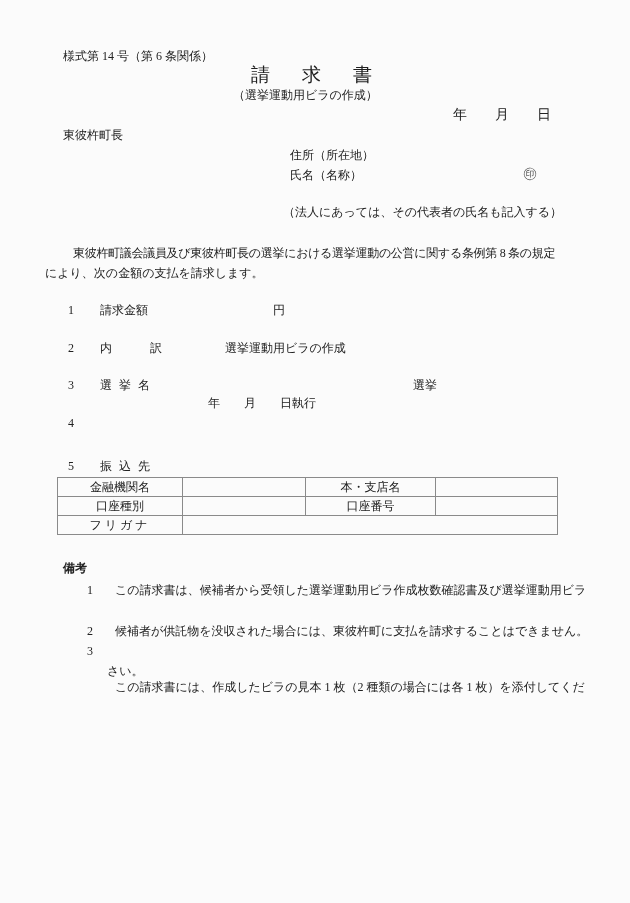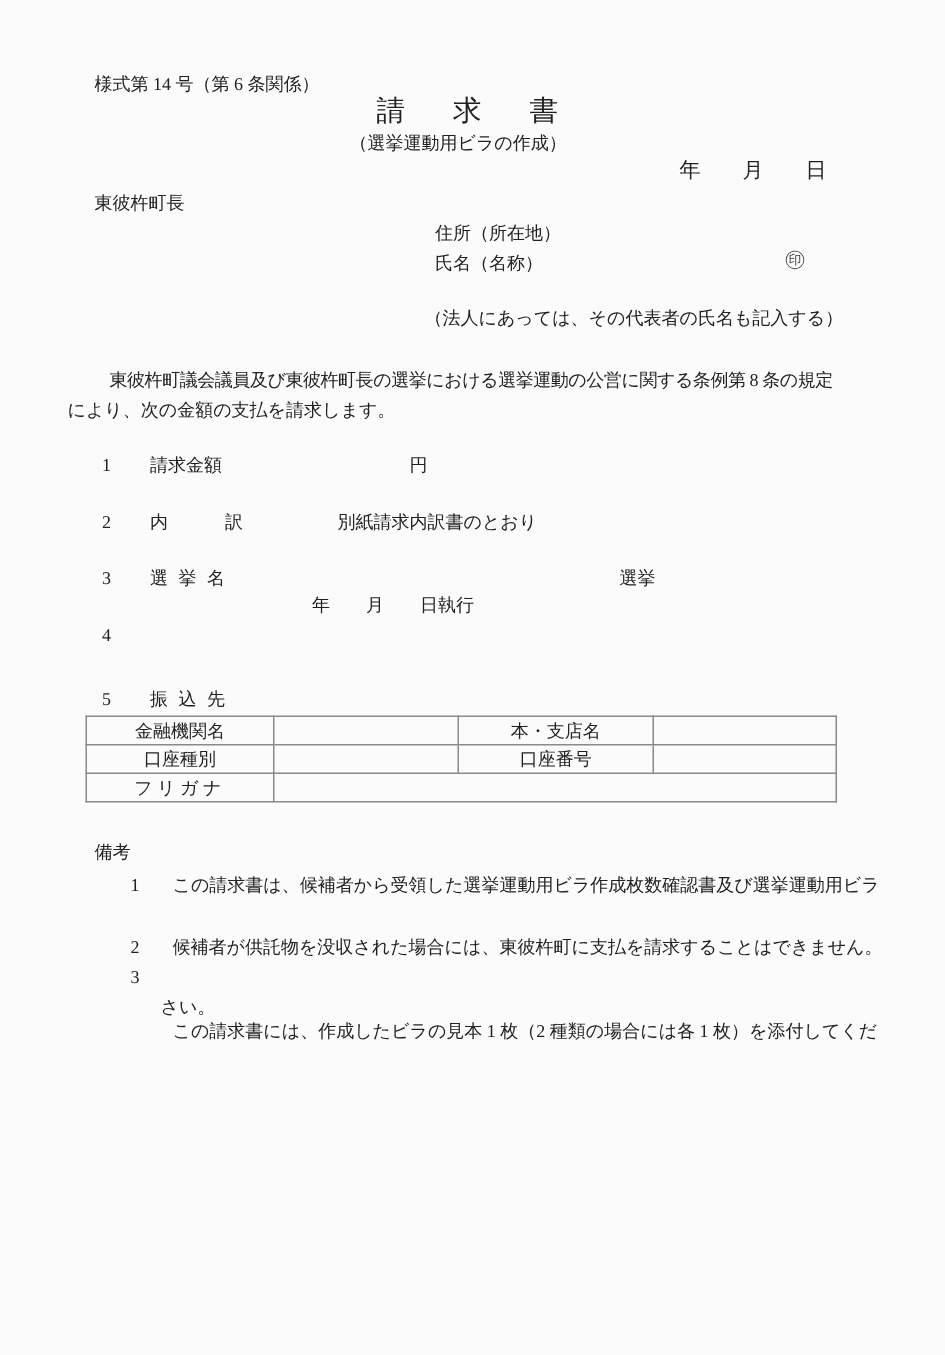--- a/index.html
+++ b/index.html
@@ -74,21 +74,21 @@
 
   <div class="abs" style="left:45px; top:245px; letter-spacing:-0.3px;text-align:right;"><span class="indent">東彼杵町議会議員及び東彼杵町長の選挙における選挙運動の公営に関する条例第 8 条の規定</span></div>
   <div class="abs" style="left:45px; top:265px;">により、次の金額の支払を請求します。</div>
 
   <div class="abs" style="left:68px; top:302px;">1</div>
   <div class="abs" style="left:100px; top:302px;">請求金額</div>
   <div class="abs" style="left:273px; top:302px;">円</div>
 
   <div class="abs" style="left:68px; top:340px;">2</div>
   <div class="abs ls-wide" style="left:100px; top:340px;">内訳</div>
-  <div class="abs" style="left:225px; top:340px;">別紙請求内訳書のとおり</div>
+  <div class="abs" style="left:225px; top:340px;">選挙運動用ビラの作成</div>
 
   <div class="abs" style="left:68px; top:377px;">3</div>
   <div class="abs ls-half" style="left:100px; top:377px;">選挙名</div>
   <div class="abs" style="left:208px; top:357px;margin-top:38px;">年　　月　　日執行</div>
   <div class="abs" style="left:413px; top:377px;">選挙</div>
 
   <div class="abs" style="left:68px; top:415px;">4</div>
 
   <div class="abs" style="left:68px; top:458px;">5</div>
   <div class="abs ls-half" style="left:100px; top:458px;">振込先</div>
@@ -113,21 +113,21 @@
       <td class="lbl">口座番号</td>
       <td></td>
     </tr>
     <tr>
       <td class="lbl furigana">フリガナ</td>
       <td colspan="3"></td>
     </tr>
   </tbody>
     </table>
 
-  <div class="abs" style="left:63px; top:560px;">備考</div>
+  <div class="abs" style="left:63px; top:560px;font-weight:bold;">備考</div>
 
   <div class="abs" style="left:87px; top:582px;">1</div>
   <div class="abs" style="left:115px; top:582px;">この請求書は、候補者から受領した選挙運動用ビラ作成枚数確認書及び選挙運動用ビラ</div>
 
   <div class="abs" style="left:87px; top:623px;">2</div>
   <div class="abs" style="left:115px; top:623px;">候補者が供託物を没収された場合には、東彼杵町に支払を請求することはできません。</div>
 
   <div class="abs" style="left:87px; top:643px;">3</div>
   <div class="abs" style="left:115px; top:667px;margin-top:12px;">この請求書には、作成したビラの見本 1 枚（2 種類の場合には各 1 枚）を添付してくだ</div>
   <div class="abs" style="left:107px; top:663px;">さい。</div>

